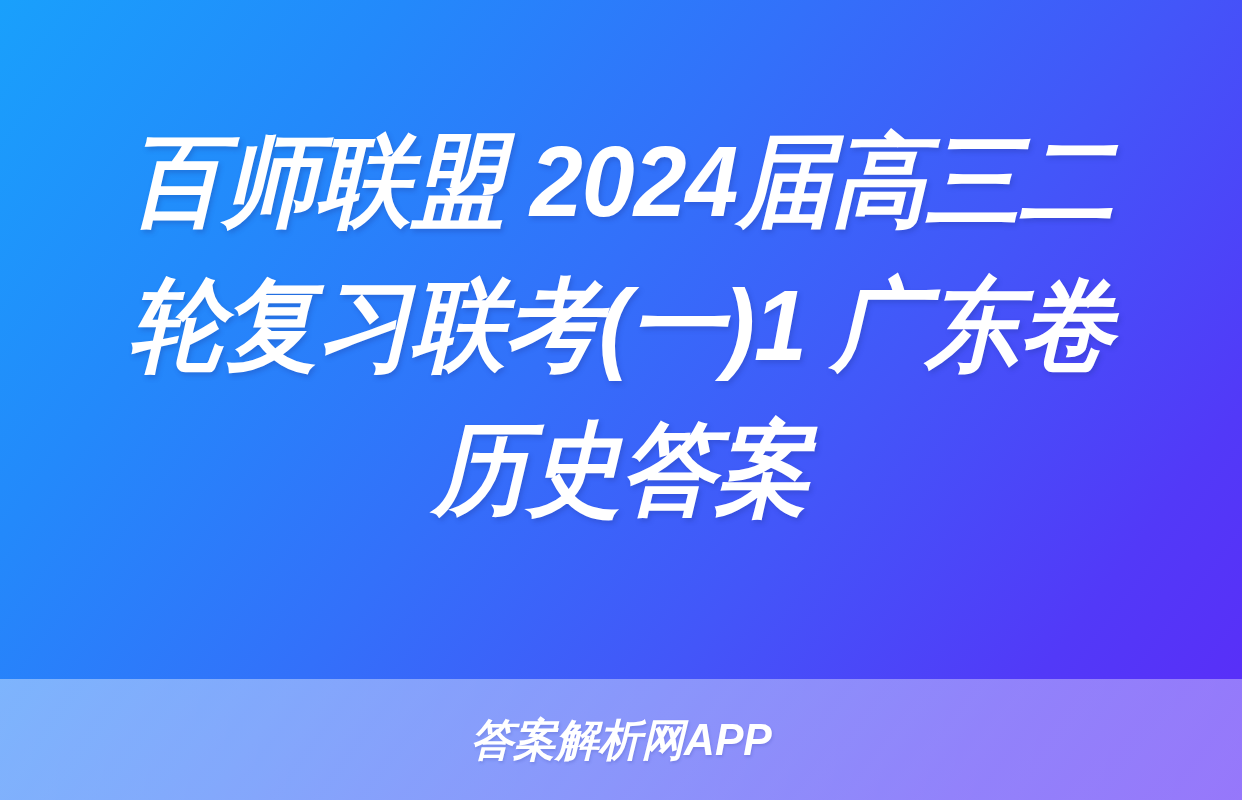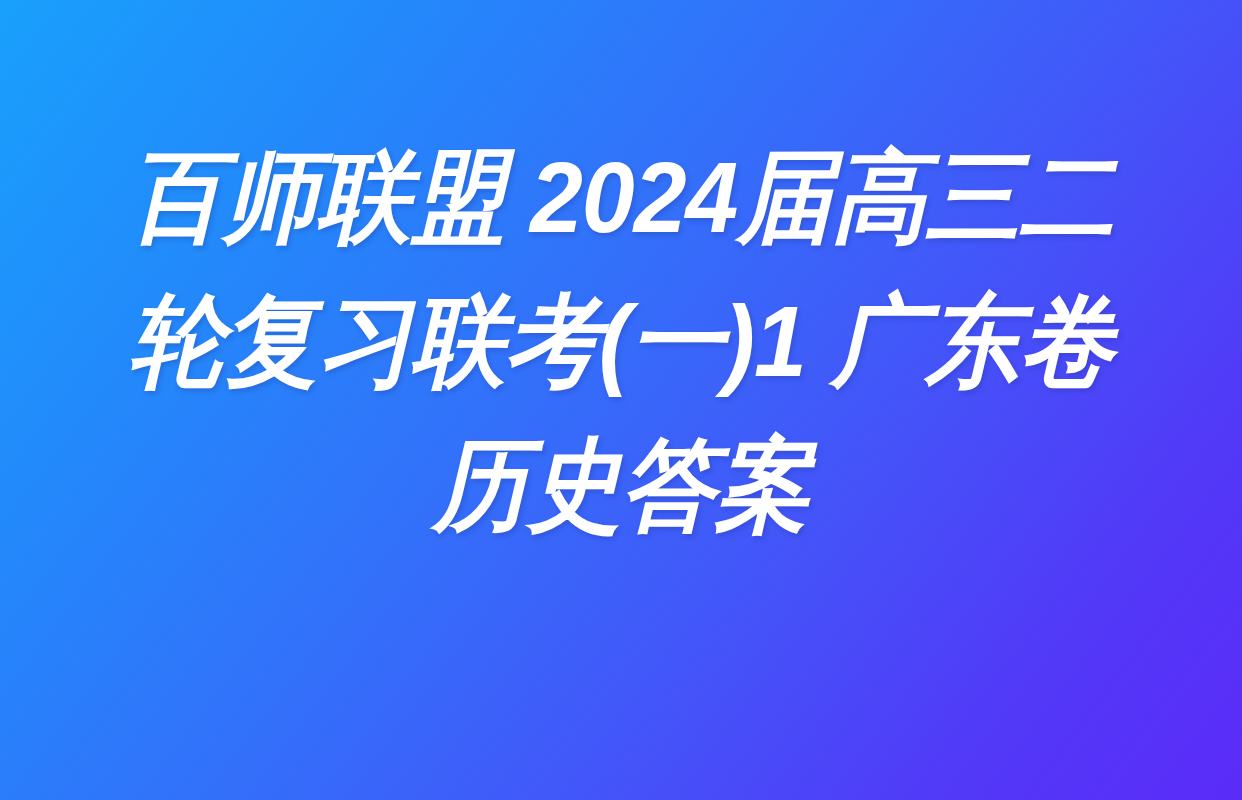--- a/index.html
+++ b/index.html
@@ -35,21 +35,20 @@
     left: 0;
     top: 0;
     width: 1242px;
     height: 679px;
     display: flex;
     flex-direction: column;
     align-items: center;
     justify-content: center;
     box-sizing: border-box;
     padding: 0 26px 30px 26px;
-    margin-top: 16px;
   }
 
   .headline-line {
     display: block;
     width: 100%;
     text-align: center;
     color: #ffffff;
     font-family: "Liberation Sans", "DejaVu Sans", sans-serif;
     font-weight: 700;
     font-style: italic;
@@ -100,14 +99,17 @@
 <body>
 
 <div id="poster">
 
   <div id="headline">
     <span class="headline-line l1">百师联盟 2024届高三二</span>
     <span class="headline-line l2">轮复习联考(一)1 广东卷</span>
     <span class="headline-line l3">历史答案</span>
   </div>
 
+  <div id="footer-band">
+    <span id="footer-text">答案解析网APP</span>
+  </div>
 
 </div>
 
 </body></html>

